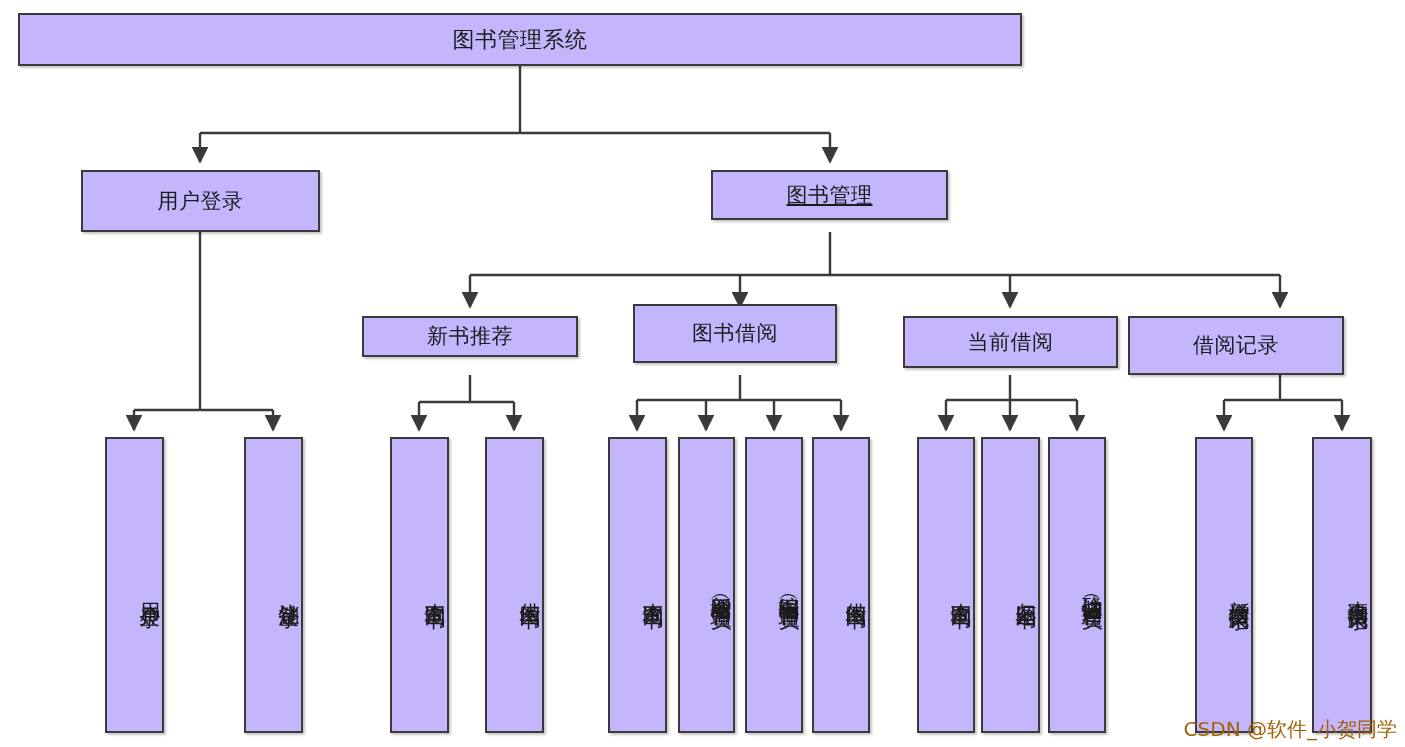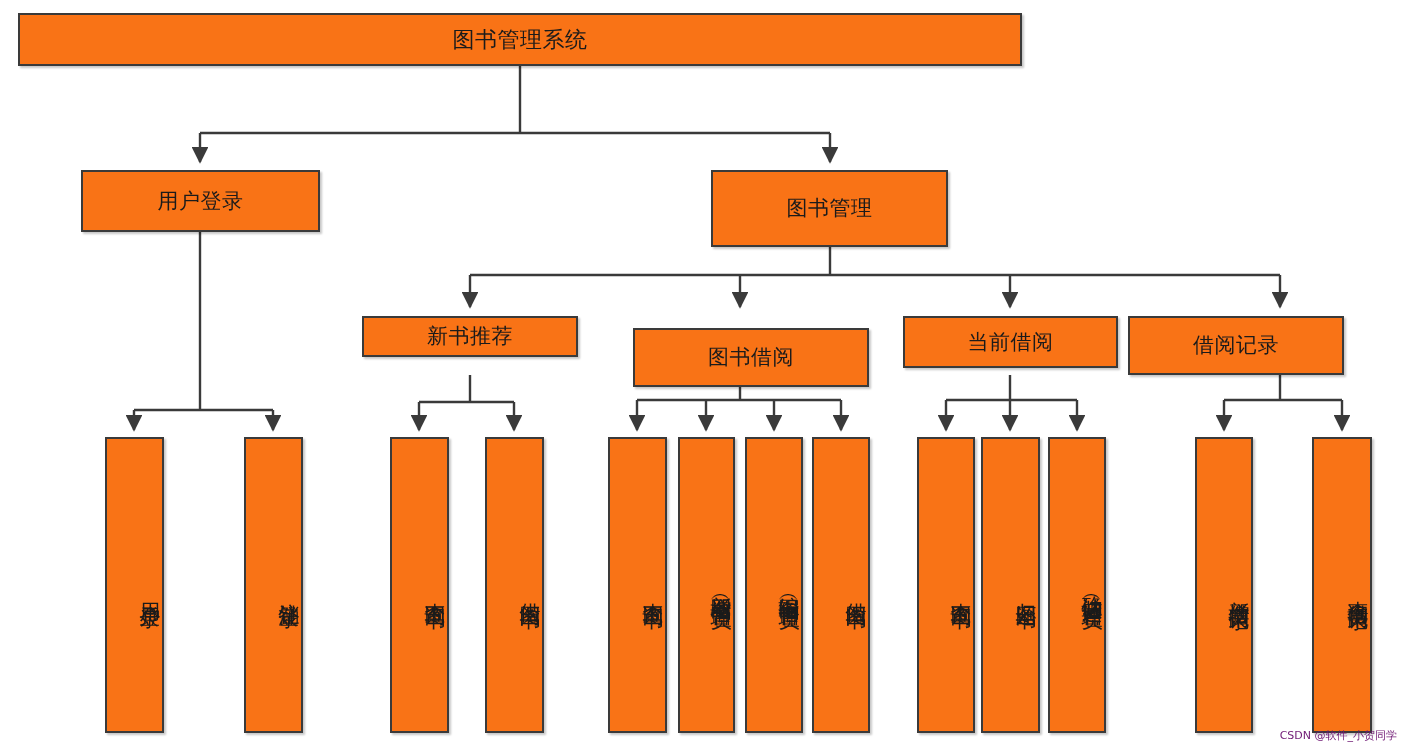--- a/index.html
+++ b/index.html
@@ -19,21 +19,21 @@
   }
   svg.connectors {
     position: absolute;
     left: 0; top: 0;
     width: 1405px; height: 747px;
     pointer-events: none;
   }
   .node {
     position: absolute;
     border: 2px solid #3a3a3a;
-    background: #f97316;
+    background: #c4b5fd;
     box-shadow: 2px 2px 2px rgba(0,0,0,0.22);
     display: flex;
     align-items: center;
     justify-content: center;
     color: #1b1b1b;
     line-height: 1.18;
   }
   .node-h {
     font-size: 21px;
     text-align: center;
@@ -47,22 +47,22 @@
     align-items: flex-start;
     justify-content: center;
     padding-top: 10px;
   }
   .node-v.tall-text { padding-top: 6px; }
   #root-title { font-size: 22px; }
   #watermark {
     position: absolute;
     right: 8px;
     bottom: 4px;
-    font-size: 11px;
-    color: #701a75;
+    font-size: 20px;
+    color: #a16207;
     white-space: nowrap;
     user-select: none;
   }
 </style>
 </head>
 <body>
 
 <div id="diagram-root">
 
   <svg class="connectors" viewBox="0 0 1405 747" xmlns="http://www.w3.org/2000/svg">
@@ -111,24 +111,24 @@
       <path d="M 1280 375 L 1280 400"></path>
       <path d="M 1224 400 L 1342 400"></path>
       <path d="M 1224 400 L 1224 430" marker-end="url(#arrow)"></path>
       <path d="M 1342 400 L 1342 430" marker-end="url(#arrow)"></path>
     </g>
   </svg>
 
   <div class="node node-h" id="root-title" style="left:18px; top:13px; width:1004px; height:53px;">图书管理系统</div>
 
   <div class="node node-h" style="left:81px; top:170px; width:239px; height:62px;">用户登录</div>
-  <div class="node node-h" style="left:711px; top:170px; width:237px; height:77px;">图书管理</div>
+  <div class="node node-h" style="left:711px; top:170px; width:237px; height:50px;text-decoration:underline;">图书管理</div>
 
   <div class="node node-h" style="left:362px; top:316px; width:216px; height:41px;">新书推荐</div>
-  <div class="node node-h" style="left:633px; top:328px; width:236px; height:59px;">图书借阅</div>
+  <div class="node node-h" style="left:633px; top:304px; width:204px; height:59px;">图书借阅</div>
   <div class="node node-h" style="left:903px; top:316px; width:215px; height:52px;">当前借阅</div>
   <div class="node node-h" style="left:1128px; top:316px; width:216px; height:59px;">借阅记录</div>
 
   <div class="node node-v" style="left:105px; top:437px; width:59px; height:296px;">用户登录</div>
   <div class="node node-v" style="left:244px; top:437px; width:59px; height:296px;">注销登录</div>
 
   <div class="node node-v" style="left:390px; top:437px; width:59px; height:296px;">查询图书</div>
   <div class="node node-v" style="left:485px; top:437px; width:59px; height:296px;">借阅图书</div>
 
   <div class="node node-v" style="left:608px; top:437px; width:59px; height:296px;">查询图书</div>

